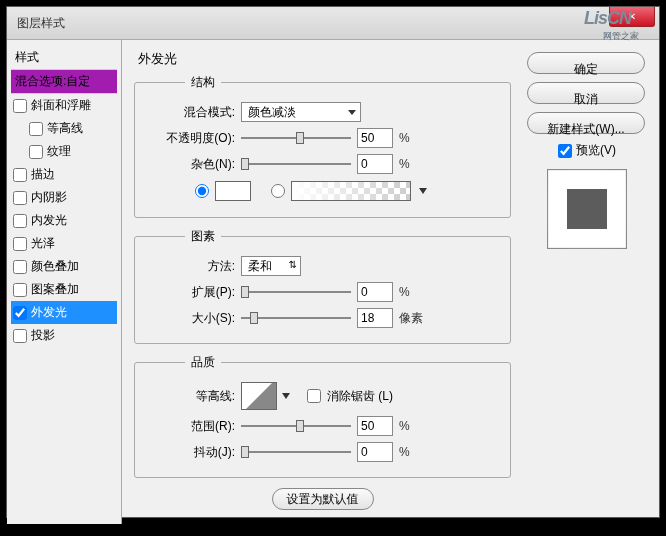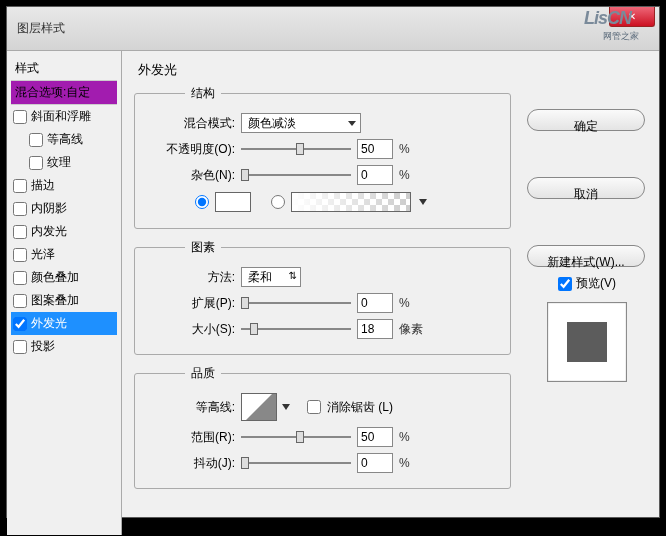--- a/index.html
+++ b/index.html
@@ -1,21 +1,21 @@
 <!DOCTYPE html>
 <html><head>
 <meta charset="utf-8">
 <style>
 * { box-sizing: border-box; margin: 0; padding: 0; }
 body { font-family: "Microsoft YaHei", Arial, sans-serif; font-size: 12px; background: #1a1a1a; }
 .outer-frame { width: 666px; height: 536px; background: #000; position: relative; }
 .watermark { position: absolute; top: 8px; right: 35px; color: #7a8a9a; font-size: 18px; font-weight: bold; font-style: italic; letter-spacing: -1px; z-index: 1; pointer-events: none; }
 .watermark-sub { position: absolute; top: 30px; right: 27px; color: #5a6a7a; font-size: 9px; z-index: 1; pointer-events: none; }
 .window { position: absolute; top: 6px; left: 6px; width: 654px; height: 512px; background: #f0f0f0; border: 1px solid #5a5a5a; box-shadow: 0 0 8px rgba(0,0,0,0.5); }
-.titlebar { height: 44px; background: linear-gradient(#e8e8e8, #d4d4d4); border-bottom: 1px solid #aaa; display: flex; align-items: center; padding: 0 0 0 10px; position: relative; }
+.titlebar { height: 33px; background: linear-gradient(#e8e8e8, #d4d4d4); border-bottom: 1px solid #aaa; display: flex; align-items: center; padding: 0 0 0 10px; position: relative; }
 .titlebar-text { font-size: 12px; color: #333; }
 .close-btn { position: absolute; right: 4px; top: 0; width: 46px; height: 20px; background: linear-gradient(#e67, #c12); border: 1px solid #922; border-top: none; border-radius: 0 0 3px 3px; display: flex; align-items: center; justify-content: center; color: #fff; font-size: 10px; cursor: pointer; }
 .close-btn::before { content: "✕"; }
 .body-area { display: flex; height: calc(100% - 26px); }
 .sidebar { width: 115px; border-right: 1px solid #aaa; padding: 6px 4px; background: #f0f0f0; }
 .sidebar-header { padding: 3px 4px; font-size: 12px; }
 .sidebar-sub { padding: 3px 4px; background: #a21caf; font-size: 12px; border-top: 1px solid #ccc; border-bottom: 1px solid #ccc; }
 .style-item { display: flex; align-items: center; padding: 3px 2px; gap: 4px; cursor: pointer; }
 .style-item.indent { padding-left: 18px; }
 .style-item.selected { background: #1e90ff; color: #fff; }
@@ -35,21 +35,21 @@
 .num-input { width: 36px; height: 20px; border: 1px solid #888; padding: 0 3px; font-size: 12px; text-align: left; }
 .unit { font-size: 12px; color: #333; }
 .radio-row { display: flex; align-items: center; gap: 6px; padding-left: 50px; height: 28px; }
 .color-swatch { width: 36px; height: 20px; border: 1px solid #666; display: inline-block; cursor: pointer; }
 .swatch-white { background: #fff; }
 .grad-swatch { width: 120px; height: 20px; border: 1px solid #666; background: repeating-conic-gradient(#ccc 0 25%, #fff 0 50%) 0 0/12px 12px; position: relative; cursor: pointer; }
 .grad-over { position: absolute; inset: 0; background: linear-gradient(to right, #fff, rgba(255,255,255,0)); }
 .grad-arrow { width: 0; height: 0; border-left: 4px solid transparent; border-right: 4px solid transparent; border-top: 6px solid #333; margin-left: 2px; cursor: pointer; }
 .contour-swatch { width: 36px; height: 28px; border: 1px solid #666; background: linear-gradient(135deg, #fff 49%, #888 51%); cursor: pointer; position: relative; }
 .contour-arrow { position: absolute; right: -14px; top: 10px; border-left: 4px solid transparent; border-right: 4px solid transparent; border-top: 6px solid #333; cursor: pointer; }
-.btn { border: 1px solid #888; background: linear-gradient(#fafafa,#e4e4e4); height: 22px; padding: 8px 14px; font-size: 12px; border-radius: 11px; cursor: pointer; display: inline-flex; align-items: center; justify-content: center; margin-top: 46px; }
+.btn { border: 1px solid #888; background: linear-gradient(#fafafa,#e4e4e4); height: 22px; padding: 8px 14px; font-size: 12px; border-radius: 11px; cursor: pointer; display: inline-flex; align-items: center; justify-content: center; }
 .btn-row { display: flex; justify-content: center; gap: 16px; margin-top: 2px; }
 .right-col { width: 136px; padding: 12px 12px 0 4px; }
 .right-btn { display: block; width: 118px; margin-bottom: 8px; }
 .preview-row { display: flex; align-items: center; justify-content: center; gap: 4px; margin: 6px 0 10px; }
 .preview-box { width: 80px; height: 80px; border: 1px solid #888; background: #fff; margin: 0 auto; display: flex; align-items: center; justify-content: center; box-shadow: inset 0 0 1px #666; }
 .preview-inner { width: 40px; height: 40px; background: #5c5c5c; box-shadow: 0 0 18px 6px rgba(255,255,255,0.9); }
 input[type="radio"] { width: 14px; height: 14px; }
 input[type="checkbox"] { width: 14px; height: 14px; }
 </style>
 </head>

